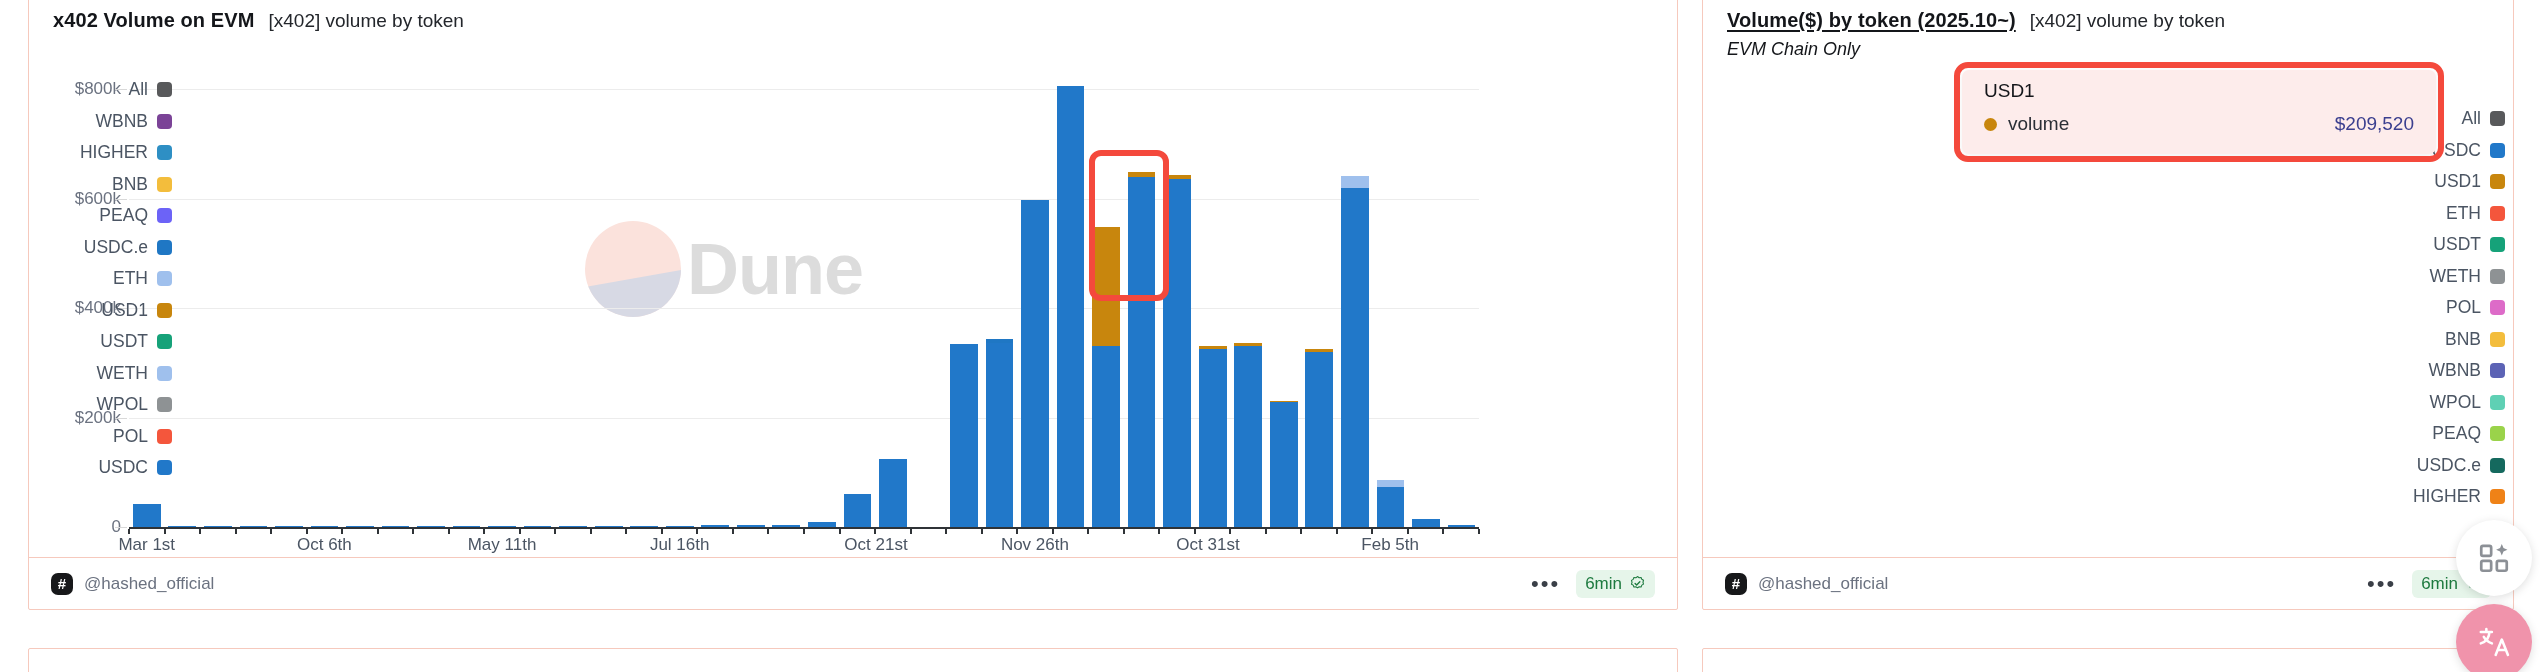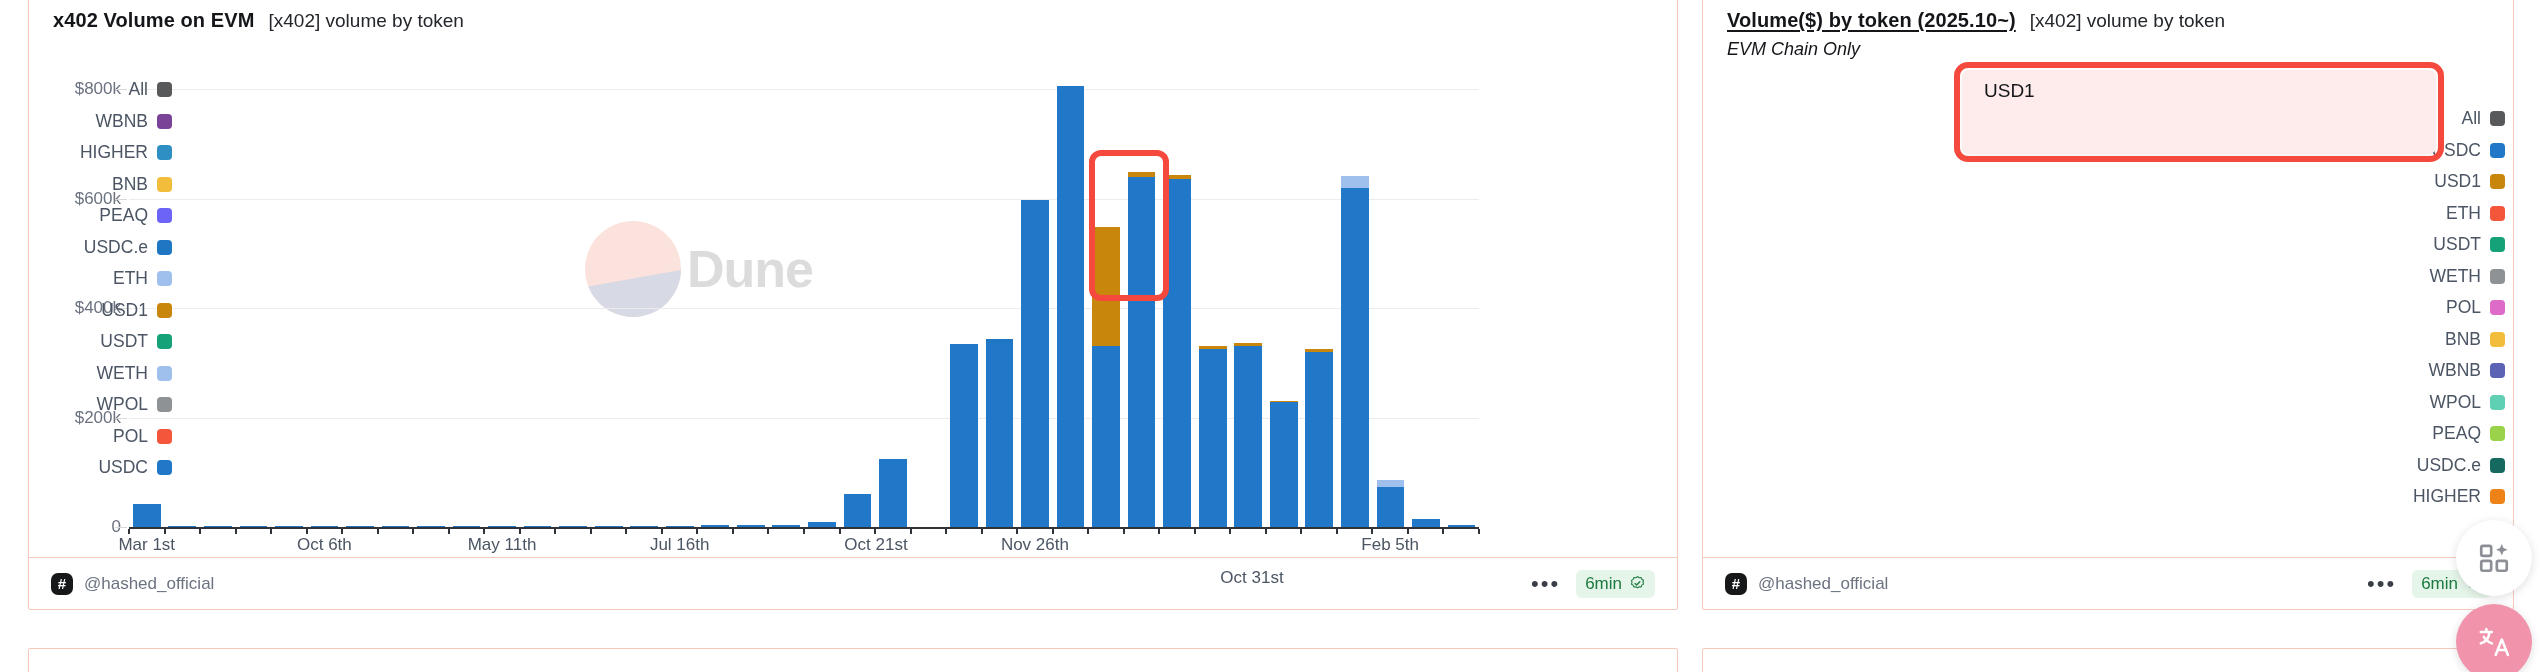--- a/index.html
+++ b/index.html
@@ -55,21 +55,21 @@
   #hl-rect {
     position:absolute; left:1060px; top:155px; width:80px; height:151px;
     border:6px solid #f4493c; border-radius:12px; pointer-events:none;
   }
 
   
   .wm { position:absolute; display:flex; align-items:center; gap:6px; pointer-events:none; user-select:none; }
   .wm-logo { width:96px; height:96px; border-radius:50%; overflow:hidden; position:relative; }
   .wm-logo .top { position:absolute; inset:0; background:#fbe2dc; }
   .wm-logo .bot { position:absolute; left:-10%; right:-10%; bottom:-12%; height:52%; background:#d7d9e4; transform:rotate(-10deg); }
-  .wm-text { font-size:52px; font-weight:700; color:#dcdcdc; letter-spacing:-1px; }
+  .wm-text { font-size:72px; font-weight:700; color:#dcdcdc; letter-spacing:-1px; }
   #wm-left { left:556px; top:226px; }
 
   
   .legend { position:absolute; display:flex; flex-direction:column; }
   .leg-item { display:flex; align-items:center; justify-content:flex-end; gap:9px; height:31.5px; cursor:pointer; }
   .leg-label { font-size:17.5px; color:#4b5563; white-space:nowrap; }
   .leg-swatch { width:15px; height:15px; border-radius:4px; flex:0 0 auto; }
   #legend-left  { right:1505px; top:79px; width:140px; align-items:flex-end; }
   #legend-right { right:8px;  top:108px; width:150px; align-items:flex-end; }
   #legend-left .leg-item, #legend-right .leg-item { width:100%; }
@@ -354,21 +354,21 @@
             </div>
           </div>
         </div>
       <div class="xticks" id="xticks">
           <div class="xtick" style="left: 17.7632px;">Mar 1st</div>
           <div class="xtick" style="left: 195.395px;">Oct 6th</div>
           <div class="xtick" style="left: 373.026px;">May 11th</div>
           <div class="xtick" style="left: 550.658px;">Jul 16th</div>
           <div class="xtick" style="left: 747px;">Oct 21st</div>
           <div class="xtick" style="left: 905.921px;">Nov 26th</div>
-          <div class="xtick" style="left: 1123px; margin-top: 33px;">Oct 31st</div>
+          <div class="xtick" style="left: 1079px;">Oct 31st</div>
           <div class="xtick" style="left: 1261.18px;">Feb 5th</div>
         </div>
     <div class="xtickmark" style="left: 0px;"></div>
         <div class="xtickmark" style="left: 35.5263px;"></div>
         <div class="xtickmark" style="left: 71.0526px;"></div>
         <div class="xtickmark" style="left: 106.579px;"></div>
         <div class="xtickmark" style="left: 142.105px;"></div>
         <div class="xtickmark" style="left: 177.632px;"></div>
         <div class="xtickmark" style="left: 213.158px;"></div>
         <div class="xtickmark" style="left: 248.684px;"></div>
@@ -556,20 +556,25 @@
             <path d="M12 2.2l2.3 1.6 2.8-.3 1 2.6 2.4 1.4-.8 2.7.8 2.7-2.4 1.4-1 2.6-2.8-.3L12 18.2l-2.3-1.6-2.8.3-1-2.6L3.5 13l.8-2.7L3.5 7.6l2.4-1.4 1-2.6 2.8.3z" fill="none" stroke="#1d7a3f" stroke-width="1.5" stroke-linejoin="round"></path>
             <path d="M8.6 11.9l2.2 2.2 4.5-4.6" fill="none" stroke="#1d7a3f" stroke-width="1.9" stroke-linecap="round" stroke-linejoin="round"></path>
           </svg>
         </span>
       </div>
     </div>
   </div>
 
   <div id="tooltip">
     <div class="tt-title">USD1</div>
+    <div class="tt-row">
+      <span class="tt-dot"></span>
+      <span class="tt-key">volume</span>
+      <span class="tt-val">$209,520</span>
+    </div>
   </div>
   <div id="tooltip-box"></div>
 
   <div class="panel-ghost" id="panel-left-next"></div>
   <div class="panel-ghost" id="panel-right-next"></div>
 
   <div class="fab" id="fab-apps">
     <svg width="34" height="34" viewBox="0 0 24 24">
       <rect x="3" y="3.5" width="7" height="7" rx="1.2" fill="none" stroke="#8c9096" stroke-width="1.9"></rect>
       <rect x="3" y="14" width="7" height="7" rx="1.2" fill="none" stroke="#8c9096" stroke-width="1.9"></rect>

